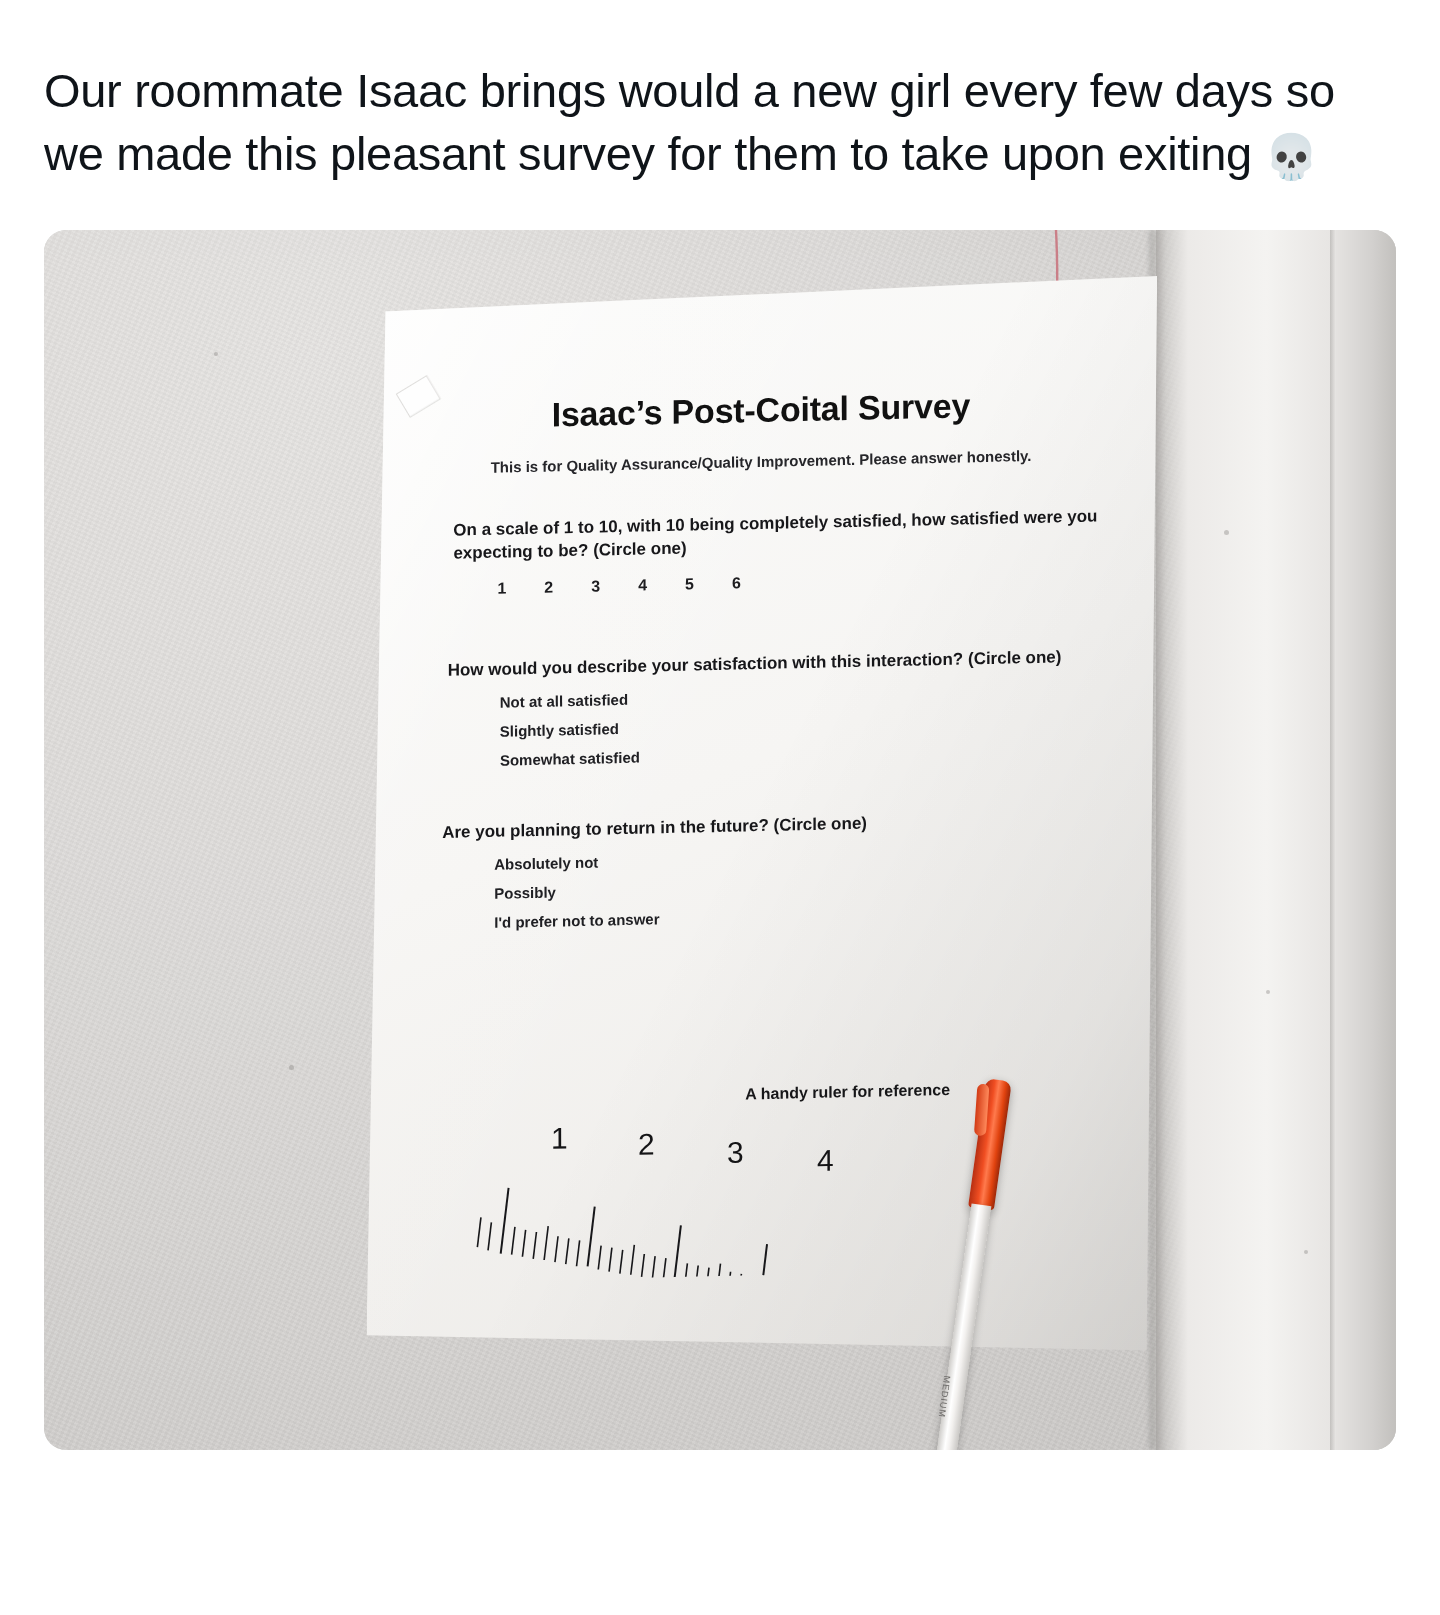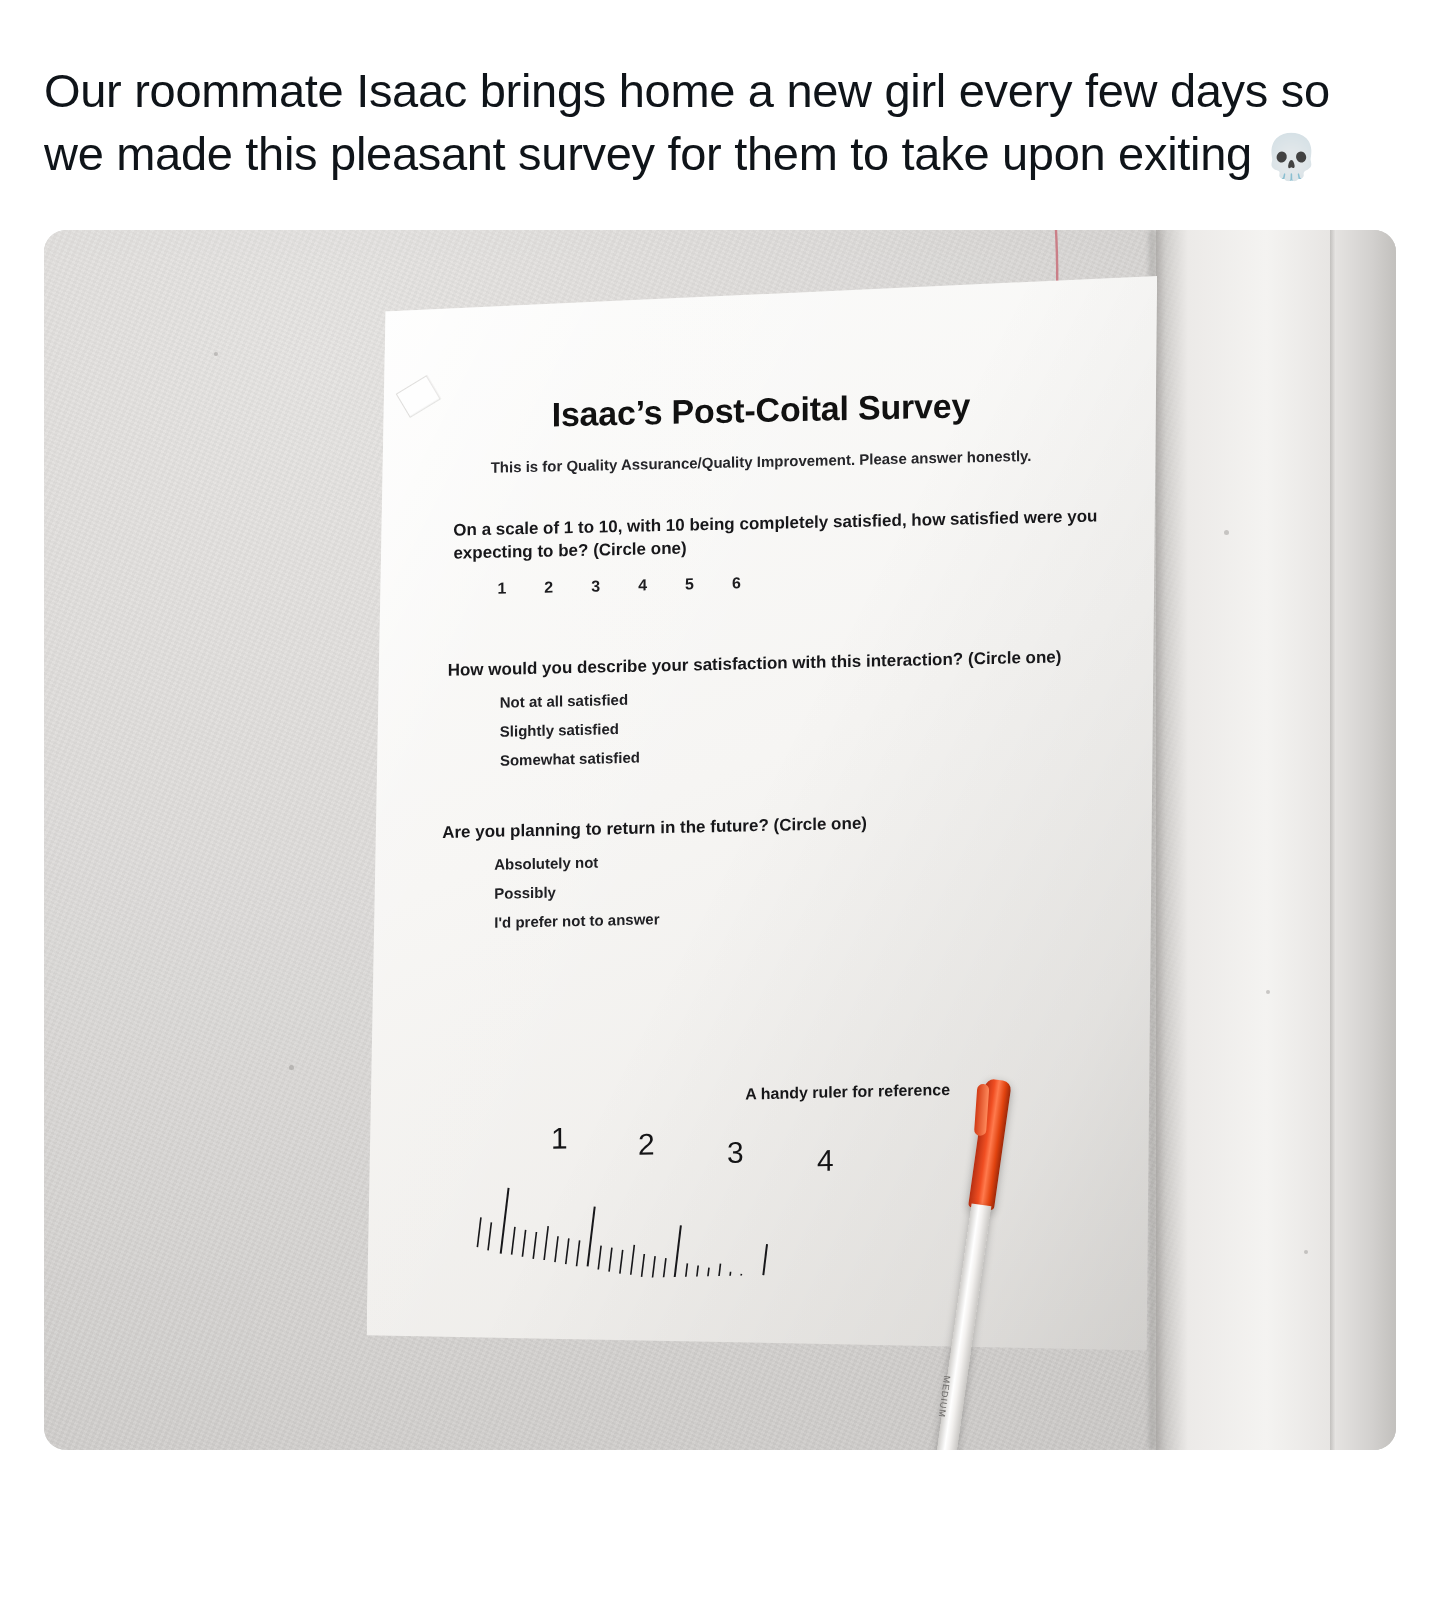--- a/index.html
+++ b/index.html
@@ -274,21 +274,21 @@
   
   .speck {
     position: absolute;
     background: rgba(120,118,115,0.35);
     border-radius: 50%;
   }
 </style>
 </head>
 <body>
 
-<div class="caption"><span>Our roommate Isaac brings home a new girl every few days so we made this pleasant survey for them to take upon exiting </span><span class="skull">💀</span></div>
+<div class="caption"><span>Our roommate Isaac brings would a new girl every few days so we made this pleasant survey for them to take upon exiting </span><span class="skull">💀</span></div>
 
 <div class="photo-wrap">
 
   <div class="wall"></div>
   <div class="door-frame-edge"></div>
   <div class="door-frame"></div>
   <div class="frame-inner-line"></div>
 
   <div class="speck" style="left:170px; top:122px; width:4px; height:4px;"></div>
   <div class="speck" style="left:1180px; top:300px; width:5px; height:5px;"></div>

